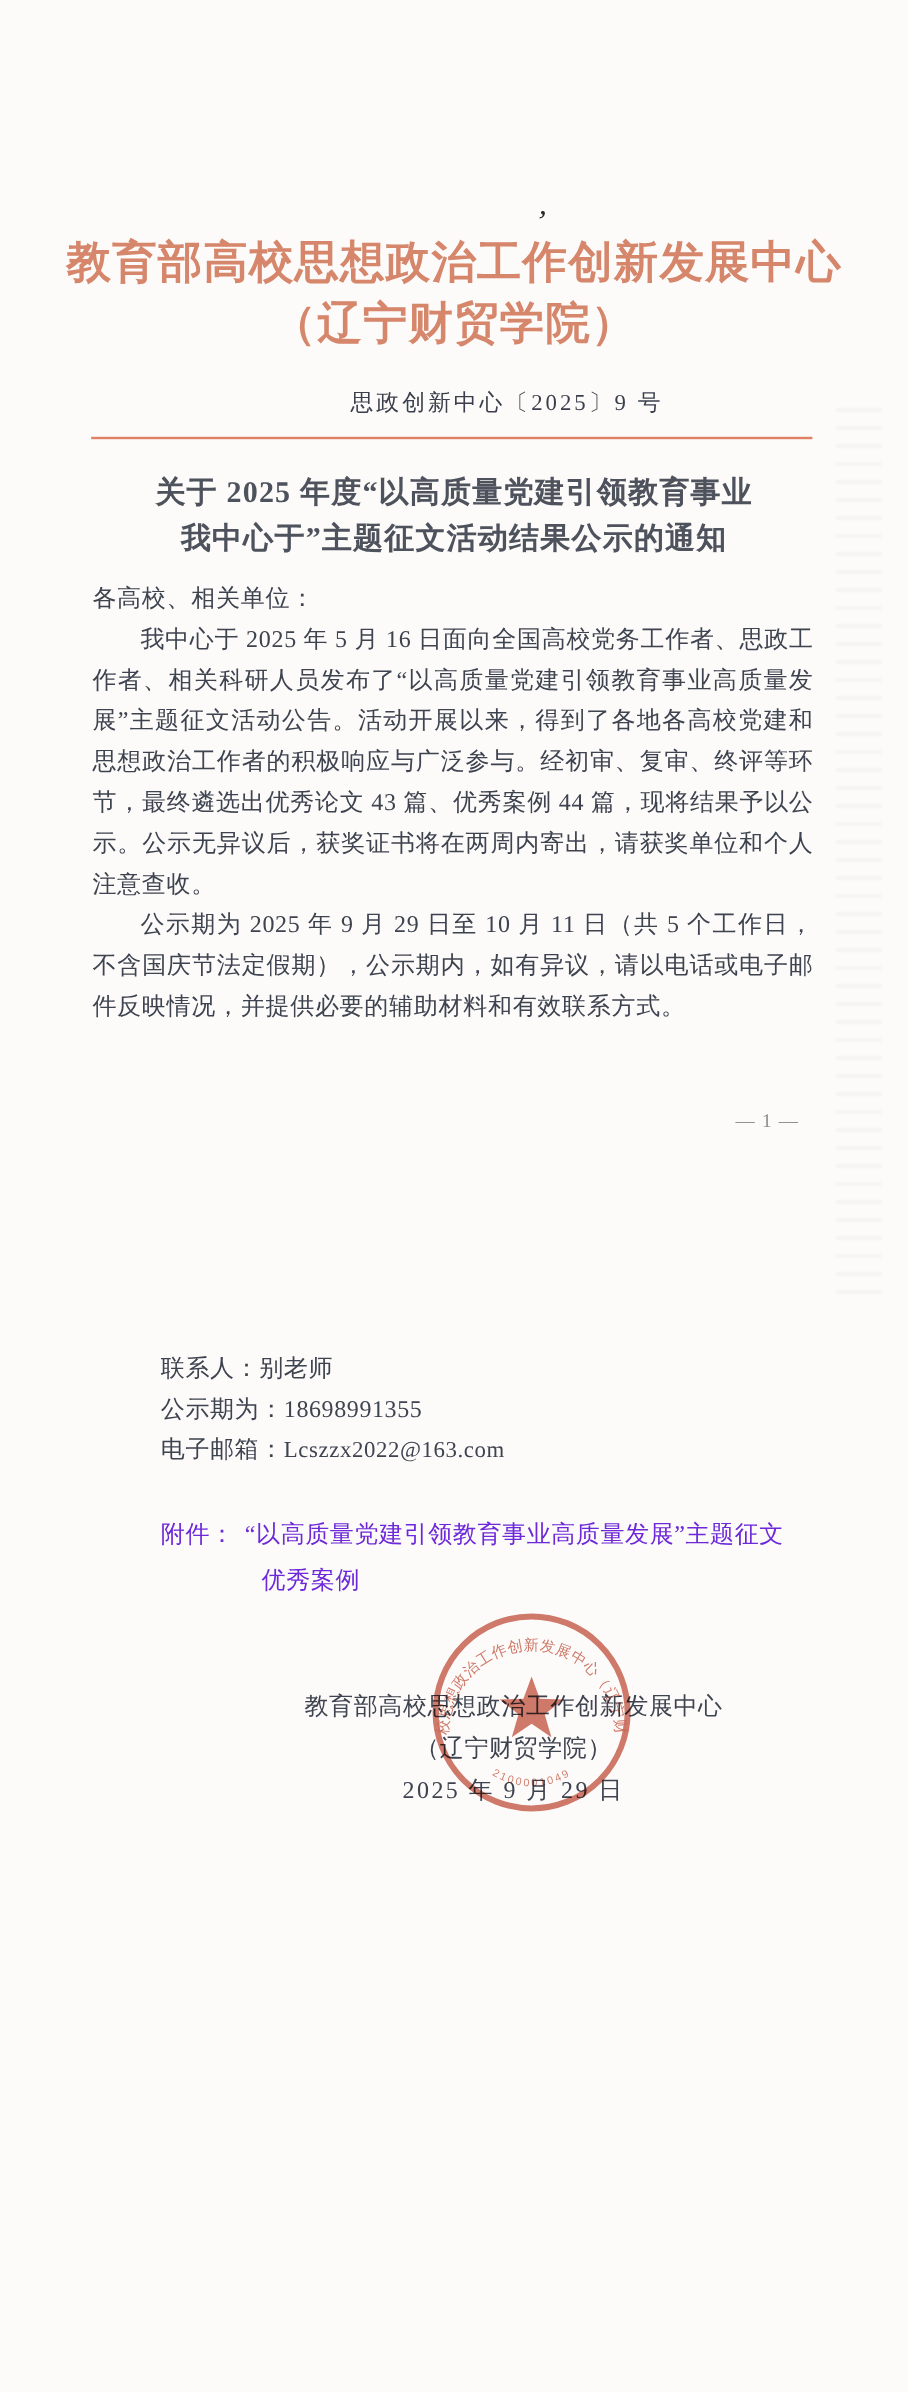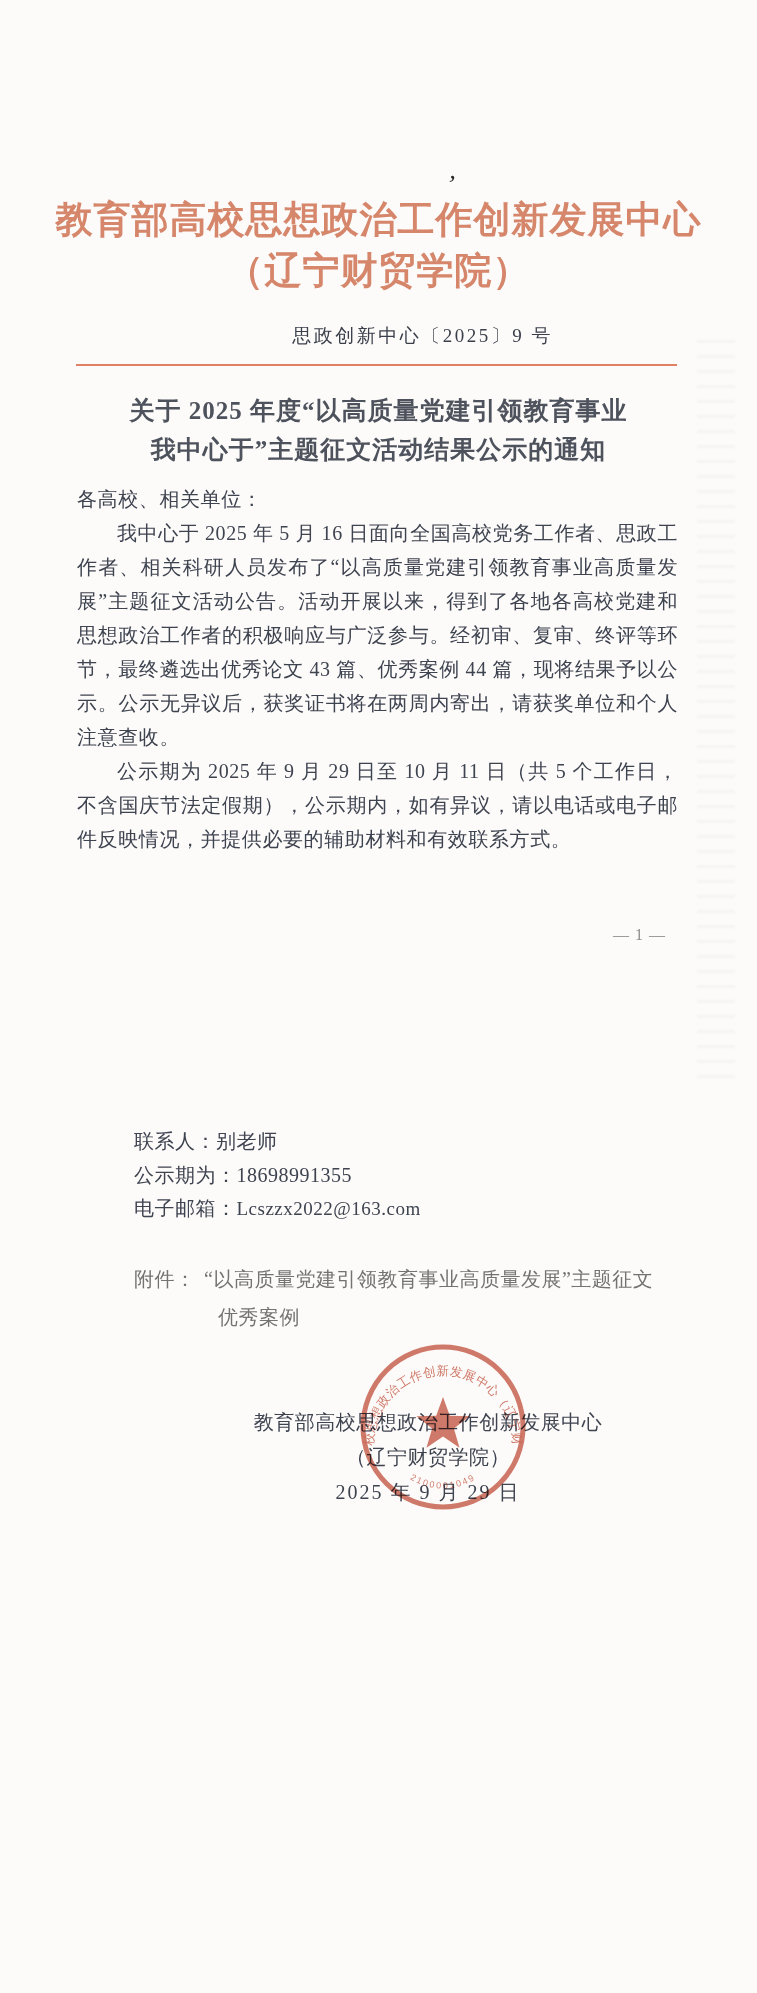--- a/index.html
+++ b/index.html
@@ -60,21 +60,21 @@
   }
   
   .contacts{
     left:134px;top:1125px;font-size:20px;line-height:33.5px;
     letter-spacing:.5px;color:#3e4350;
   }
   .sans{font-family:Liberation Serif, serif;font-size:19px;}
   
   .attachment{
     left:134px;top:1260px;width:560px;display:flex;
-    font-size:20px;line-height:38px;letter-spacing:.5px;color:#737373;
+    font-size:20px;line-height:38px;letter-spacing:.5px;color:#6d28d9;
   }
   .attachment .att-label{flex:0 0 70px;}
   .attachment .att-line2{text-indent:14px;}
   
   .signature{
     left:238px;top:1405px;width:380px;text-align:center;
     font-size:20px;color:#3e4350;letter-spacing:.5px;
   }
   .signature .sig-line{line-height:35px;}
   .signature .sig-date{letter-spacing:2px;}

